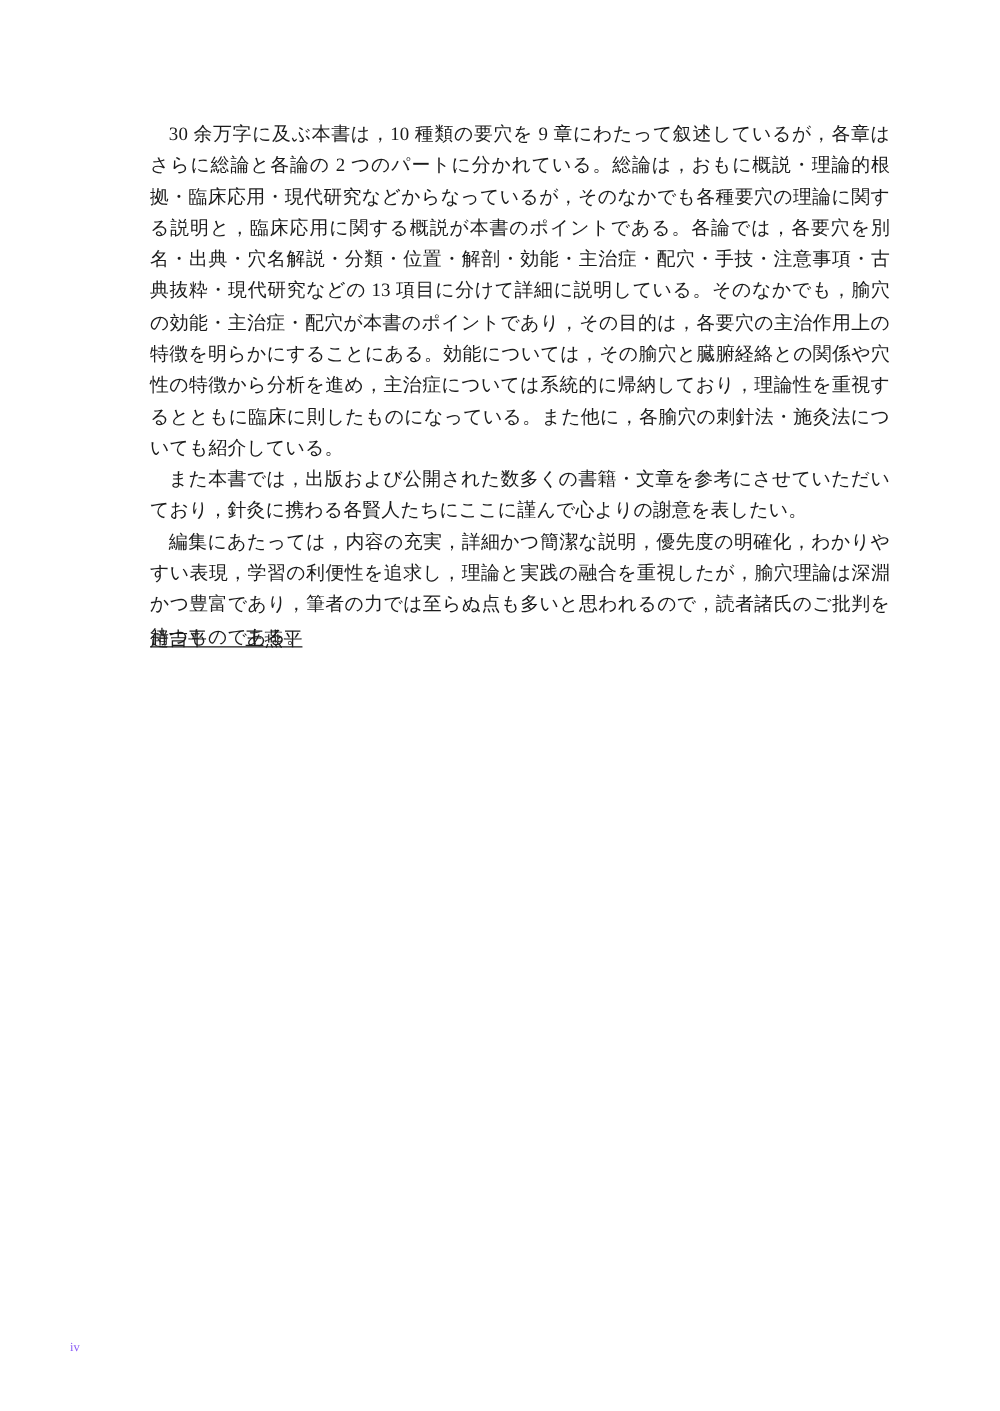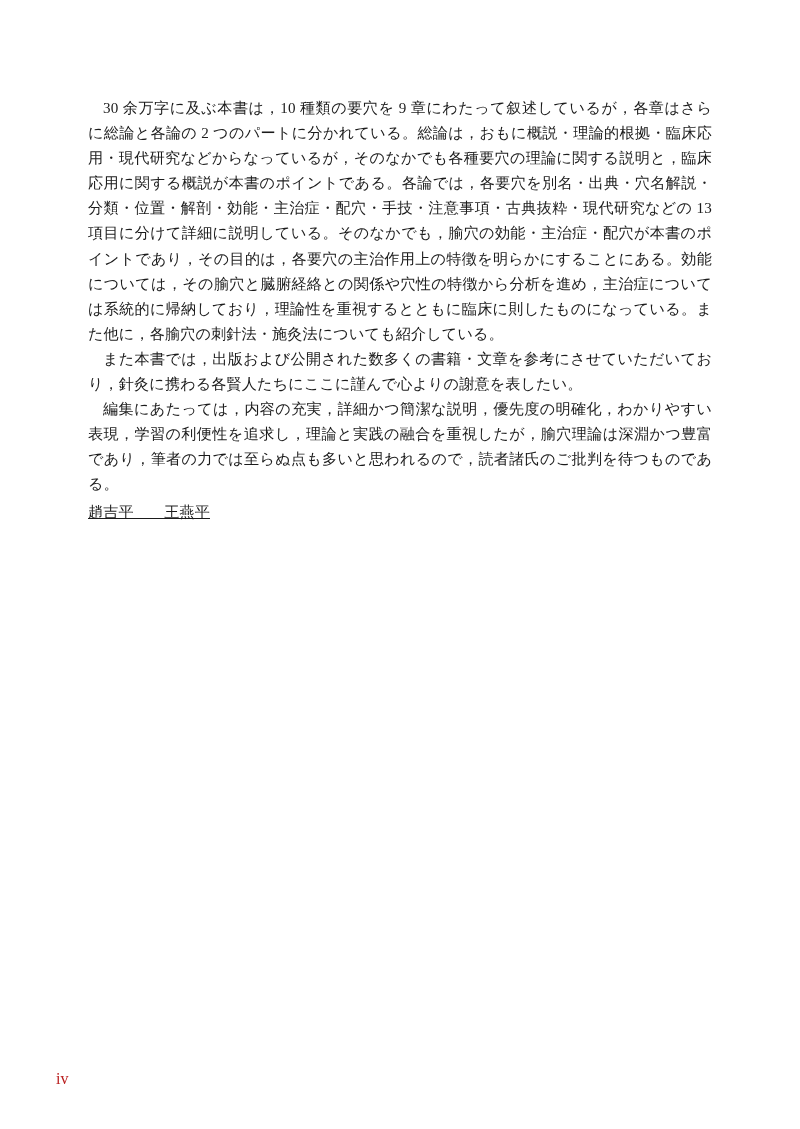--- a/index.html
+++ b/index.html
@@ -38,20 +38,21 @@
     text-indent: 1em;
     letter-spacing: 0.01em;
     word-break: break-all;
     -webkit-font-feature-settings: "palt" 0;
     font-feature-settings: "palt" 0;
   }
 
   
   .para, .sig-line {
     font-family: "Liberation Serif", "DejaVu Serif", serif;
+    margin-left: 32px;
   }
 
   .signature {
     position: absolute;
     left: 88px;
     top: 500px;
     width: 624px;
     text-decoration: underline;
   }
 
@@ -68,23 +69,23 @@
   }
 
   .sig-date {
     padding-right: 24px;
   }
 
   .folio {
     position: absolute;
     left: 56px;
     top: 1070px;
-    font-size: 16px;
+    font-size: 10px;
     line-height: 18px;
-    color: #b91c1c;
+    color: #8b5cf6;
     font-family: "Liberation Serif", "DejaVu Serif", serif;
   }
 </style>
 </head>
 <body>
 
 <div class="page">
 
   <div class="text-block">
     <p class="para">30 余万字に及ぶ本書は，10 種類の要穴を 9 章にわたって叙述しているが，各章はさらに総論と各論の 2 つのパートに分かれている。総論は，おもに概説・理論的根拠・臨床応用・現代研究などからなっているが，そのなかでも各種要穴の理論に関する説明と，臨床応用に関する概説が本書のポイントである。各論では，各要穴を別名・出典・穴名解説・分類・位置・解剖・効能・主治症・配穴・手技・注意事項・古典抜粋・現代研究などの 13 項目に分けて詳細に説明している。そのなかでも，腧穴の効能・主治症・配穴が本書のポイントであり，その目的は，各要穴の主治作用上の特徴を明らかにすることにある。効能については，その腧穴と臓腑経絡との関係や穴性の特徴から分析を進め，主治症については系統的に帰納しており，理論性を重視するとともに臨床に則したものになっている。また他に，各腧穴の刺針法・施灸法についても紹介している。</p>

